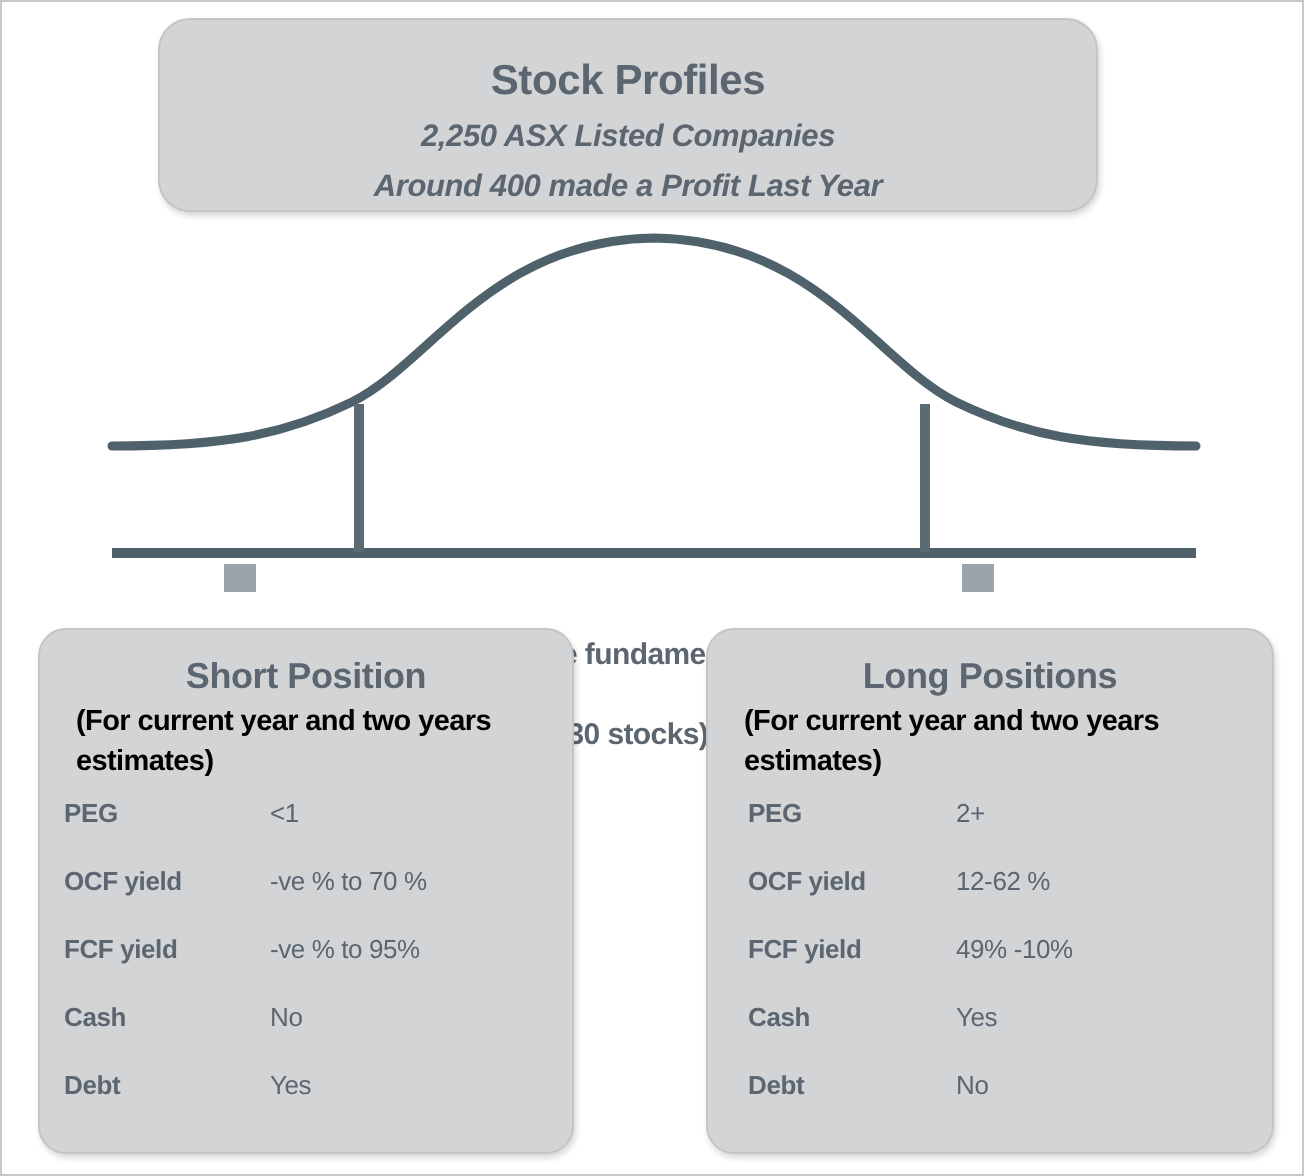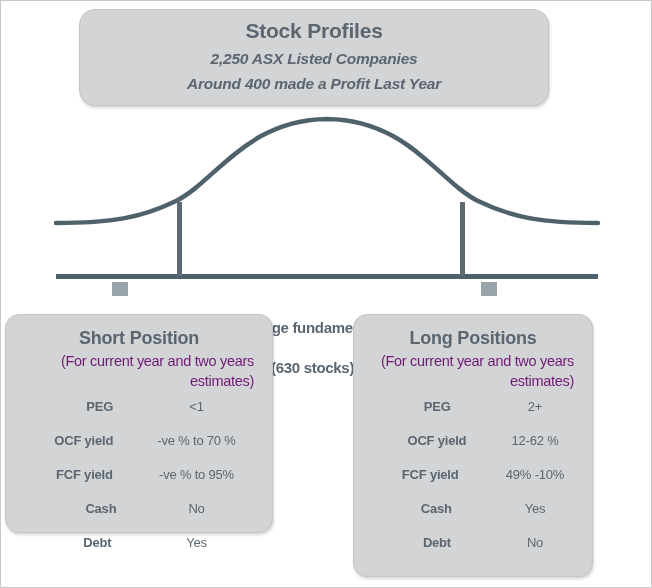--- a/index.html
+++ b/index.html
@@ -29,21 +29,21 @@
     box-shadow: 1px 2px 3px rgba(0,0,0,0.16);
     box-sizing: border-box;
   }
 
   #title-panel {
     left: 78px;
     top: 8px;
     width: 470px;
     height: 97px;
     border-radius: 16px;
-    padding-top: 6px;
+    padding-top: 16px;
     text-align: center;
   }
   .title-main {
     color: #5b6670;
     font-size: 21px;
     font-weight: bold;
     line-height: 30px;
     letter-spacing: -0.2px;
   }
   .title-sub {
@@ -73,60 +73,59 @@
     letter-spacing: -0.3px;
     white-space: nowrap;
   }
   #label-average   { left: 231px; top: 213px; }
   #label-average-n { left: 270px; top: 253px; }
   #label-bad       { left: 30px;  top: 253px; }
   #label-good      { left: 468px; top: 253px; }
 
   
   #short-panel {
-    left: 4px;
+    left: 18px;
     top: 313px;
     width: 268px;
-    height: 219px;
+    height: 263px;
   }
   #long-panel {
     left: 352px;
     top: 313px;
-    width: 240px;
+    width: 284px;
     height: 263px;
   }
   .panel-heading {
     text-align: center;
     color: #5b6670;
     font-size: 18px;
     font-weight: bold;
     line-height: 26px;
     padding-top: 10px;
     letter-spacing: -0.2px;
   }
   .panel-subheading {
-    text-align: right;
-    color: #701a75;
+    text-align: left;
+    color: #000000;
     font-size: 14.5px;
-    font-weight: normal;
+    font-weight: bold;
     line-height: 20px;
     letter-spacing: -0.3px;
     padding: 0 18px;
   }
   .metrics {
     margin-top: 8px;
   }
   .metric-row {
     display: flex;
     height: 34px;
     align-items: flex-start;
     color: #5b6670;
     font-size: 13px;
     letter-spacing: -0.2px;
-    justify-content: center;
   }
   .metric-name {
     font-weight: bold;
   }
   .metric-value {
     font-weight: normal;
   }
   
   #short-panel .metric-name  { width: 115px; padding-left: 12px; box-sizing: border-box; }
   #long-panel  .metric-name  { width: 118px; padding-left: 20px; box-sizing: border-box; }

